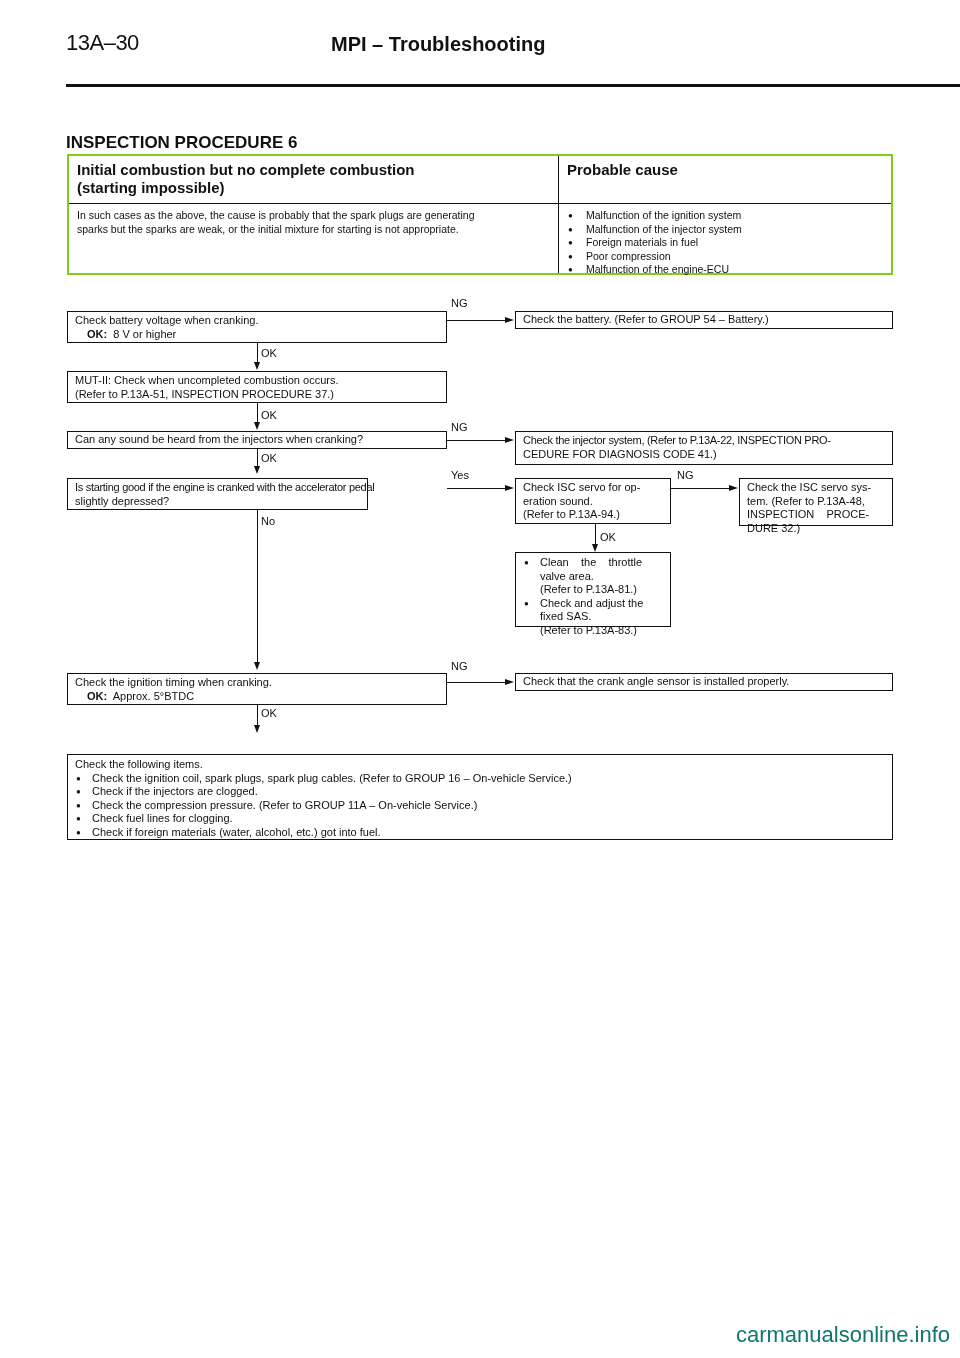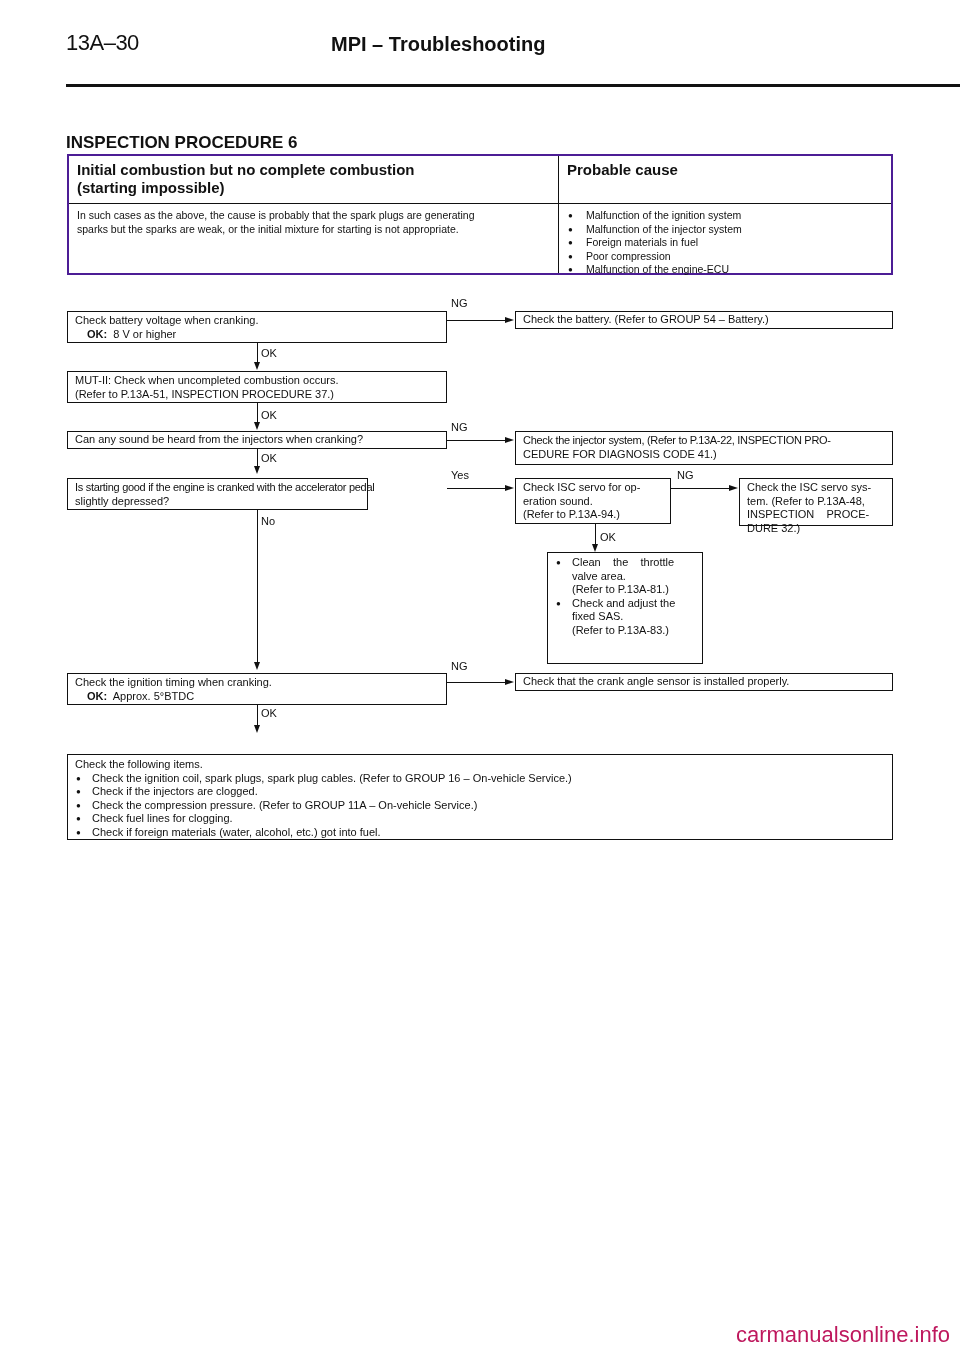--- a/index.html
+++ b/index.html
@@ -4,41 +4,41 @@
 <style>
   html, body { margin: 0; padding: 0; background: #ffffff; }
   body { width: 960px; height: 1358px; position: relative; overflow: hidden;
          font-family: "Liberation Sans", sans-serif; color: #111; }
   .abs { position: absolute; }
   .hdr-page { left: 66px; top: 30px; font-size: 22px; font-weight: normal; letter-spacing: -0.5px; }
   .hdr-title { left: 331px; top: 33px; font-size: 20px; font-weight: bold; }
   .hdr-rule { left: 66px; top: 84px; width: 894px; height: 3px; background: #111; }
   .proc-title { left: 66px; top: 133px; font-size: 17px; font-weight: bold; }
 
-  .sym-table { left: 67px; top: 154px; width: 826px; height: 121px; border: 2px solid #4c1d95; box-sizing: border-box; }
+  .sym-table { left: 67px; top: 154px; width: 826px; height: 121px; border: 2px solid #84cc16; box-sizing: border-box; }
   .sym-table .col-left { position: absolute; left: 0; top: 0; width: 489px; height: 100%; border-right: 1px solid #111; }
   .sym-table .row-div { position: absolute; left: 0; right: 0; top: 47px; height: 1px; background: #111; }
   .sym-h { position: absolute; font-size: 15px; font-weight: bold; line-height: 18px; }
   .sym-desc { position: absolute; left: 8px; top: 53px; font-size: 10.5px; line-height: 13.5px; white-space: nowrap; }
   .causes { position: absolute; left: 497px; top: 53px; font-size: 10.5px; line-height: 13.5px; margin: 0; padding: 0; list-style: none; }
   .causes li { position: relative; padding-left: 20px; white-space: nowrap; }
   .causes li::before { content: "\25CF"; position: absolute; left: 2px; font-size: 8px; }
 
   .box { position: absolute; border: 1px solid #111; box-sizing: border-box; font-size: 11px; line-height: 13.5px; padding: 2px 7px; background: #fff; }
   .box b { font-weight: bold; }
   .lbl { position: absolute; font-size: 11px; }
   .vline { position: absolute; width: 1px; background: #111; }
   .hline { position: absolute; height: 1px; background: #111; }
   .arr-down { position: absolute; width: 0; height: 0; border-left: 3px solid transparent; border-right: 3px solid transparent; border-top: 8px solid #111; }
   .arr-right { position: absolute; width: 0; height: 0; border-top: 3px solid transparent; border-bottom: 3px solid transparent; border-left: 9px solid #111; }
   .bul { margin: 0; padding: 0; list-style: none; }
   .bul li { position: relative; padding-left: 17px; white-space: nowrap; }
   .bul li::before { content: "\25CF"; position: absolute; left: 1px; font-size: 8px; }
   .nowrap { white-space: nowrap; }
-  .watermark { right: 10px; top: 1322px; font-size: 22px; color: #be185d; }
+  .watermark { right: 10px; top: 1322px; font-size: 22px; color: #0f766e; }
 </style>
 </head>
 <body>
 
 <div class="abs hdr-page">13A–30</div>
 <div class="abs hdr-title">MPI – Troubleshooting</div>
 <div class="abs hdr-rule"></div>
 <div class="abs proc-title">INSPECTION PROCEDURE 6</div>
 
 <div class="abs sym-table">
@@ -115,21 +115,21 @@
   <div>Check the ISC servo sys-</div>
   <div>tem. (Refer to P.13A-48,</div>
   <div style="white-space:pre;">INSPECTION    PROCE-</div>
   <div>DURE 32.)</div>
 </div>
 
 <div class="vline" style="left:595px; top:524px; height:24px;"></div>
 <div class="arr-down" style="left:592px; top:544px;"></div>
 <div class="lbl" style="left:600px; top:531px;">OK</div>
 
-<div class="box" style="left:515px; top:552px; width:156px; height:112px; padding-top:3px;margin-left:32px;">
+<div class="box" style="left:515px; top:552px; width:156px; height:75px; padding-top:3px;">
   <ul class="bul">
     <li>
       <div style="white-space:pre;">Clean    the    throttle</div>
       <div>valve area.</div>
       <div>(Refer to P.13A-81.)</div>
     </li>
     <li>
       <div>Check and adjust the</div>
       <div>fixed SAS.</div>
       <div>(Refer to P.13A-83.)</div>

